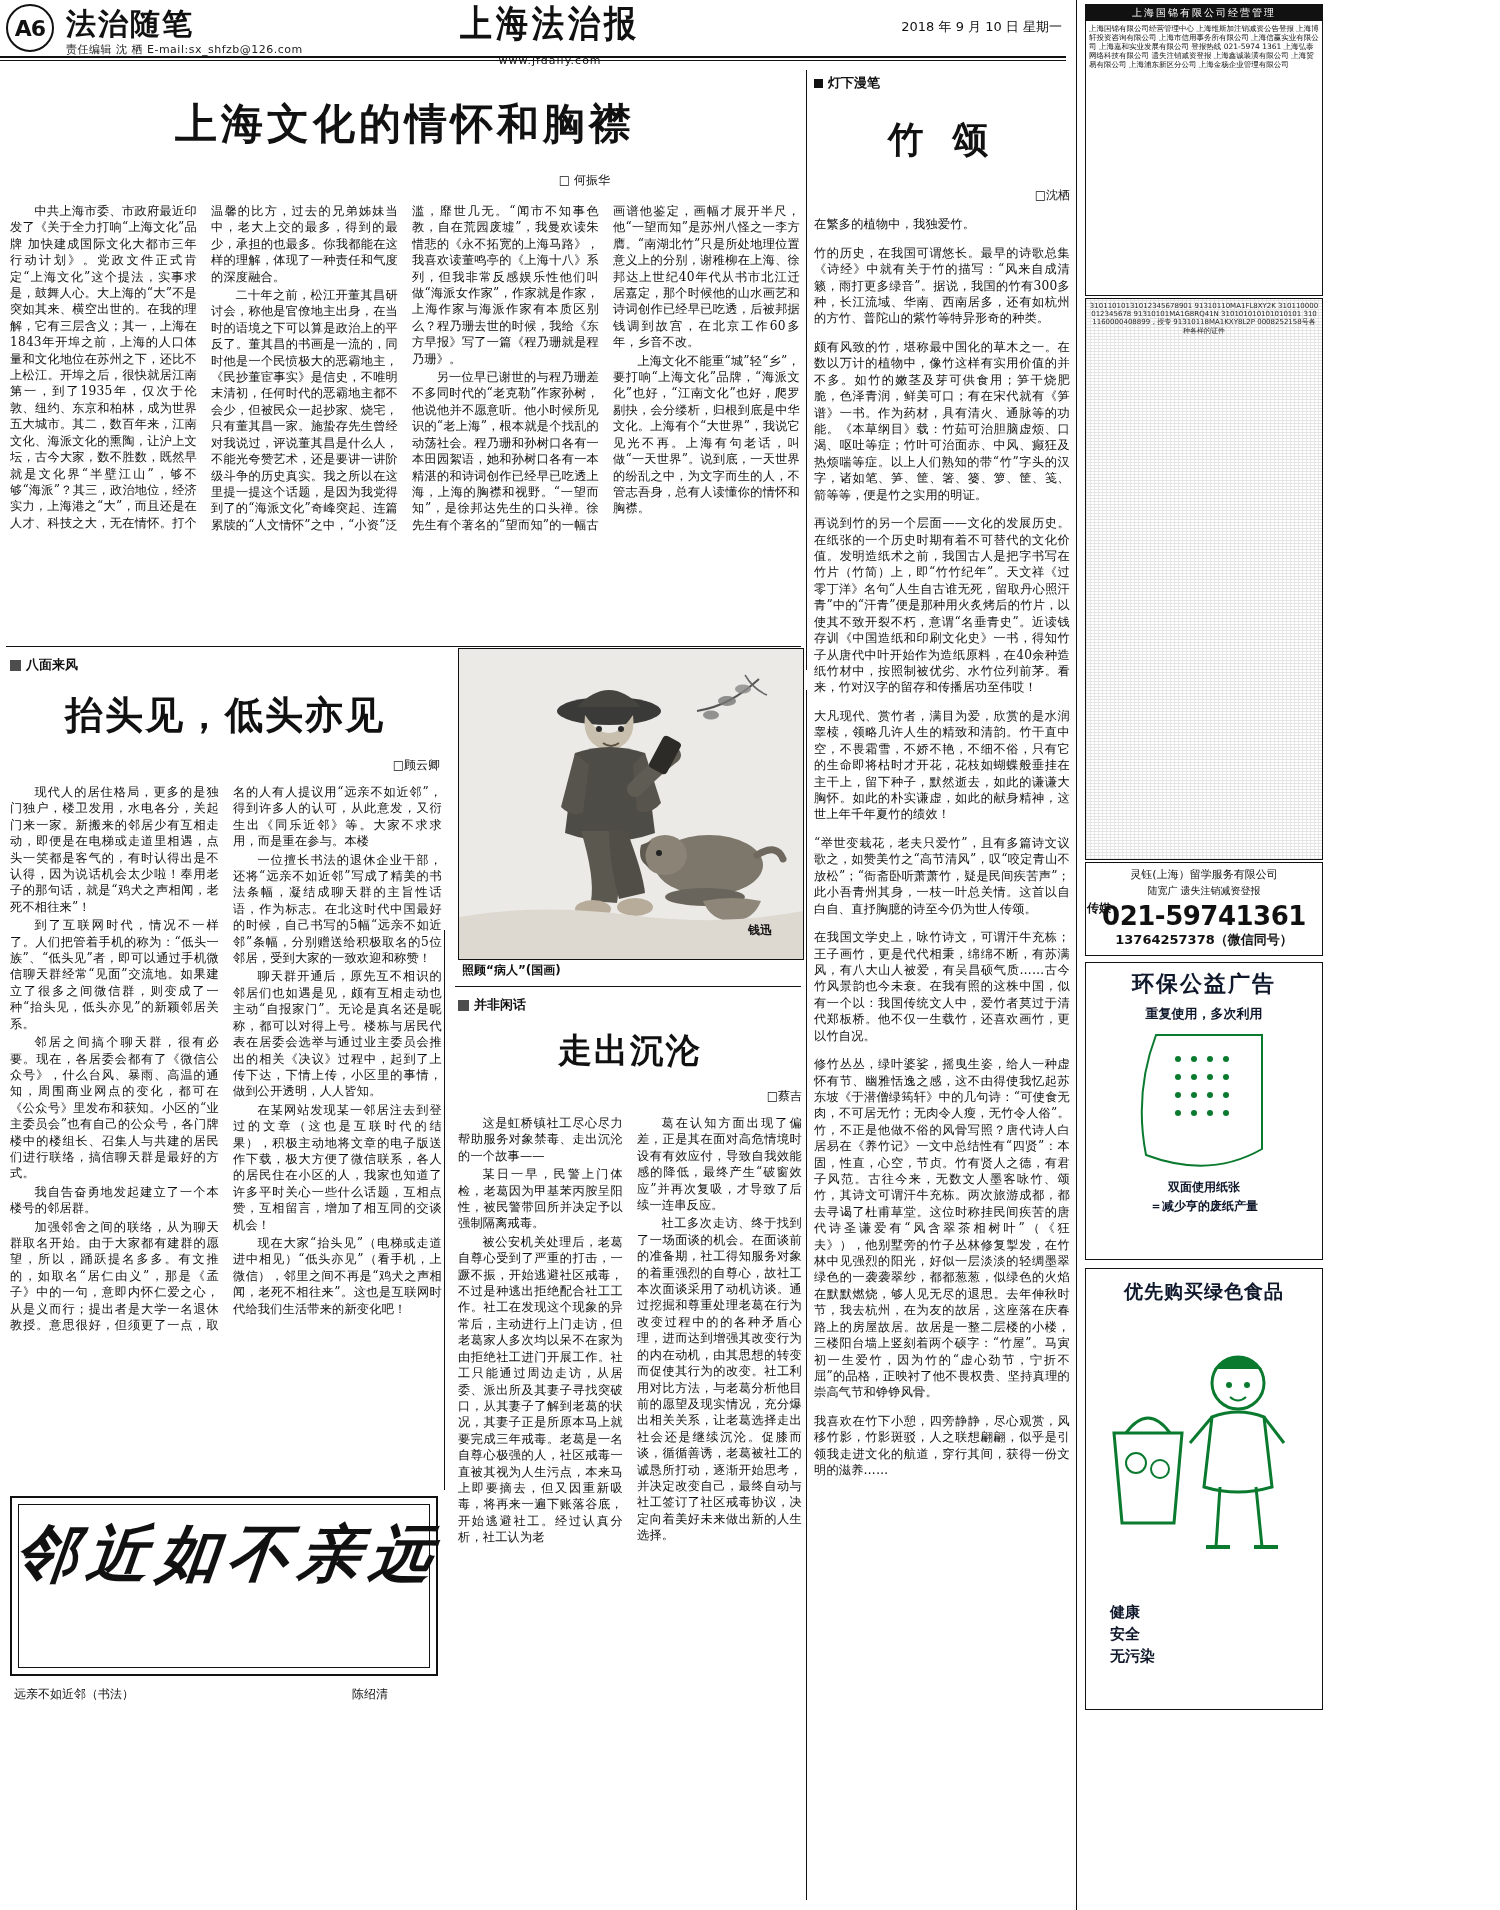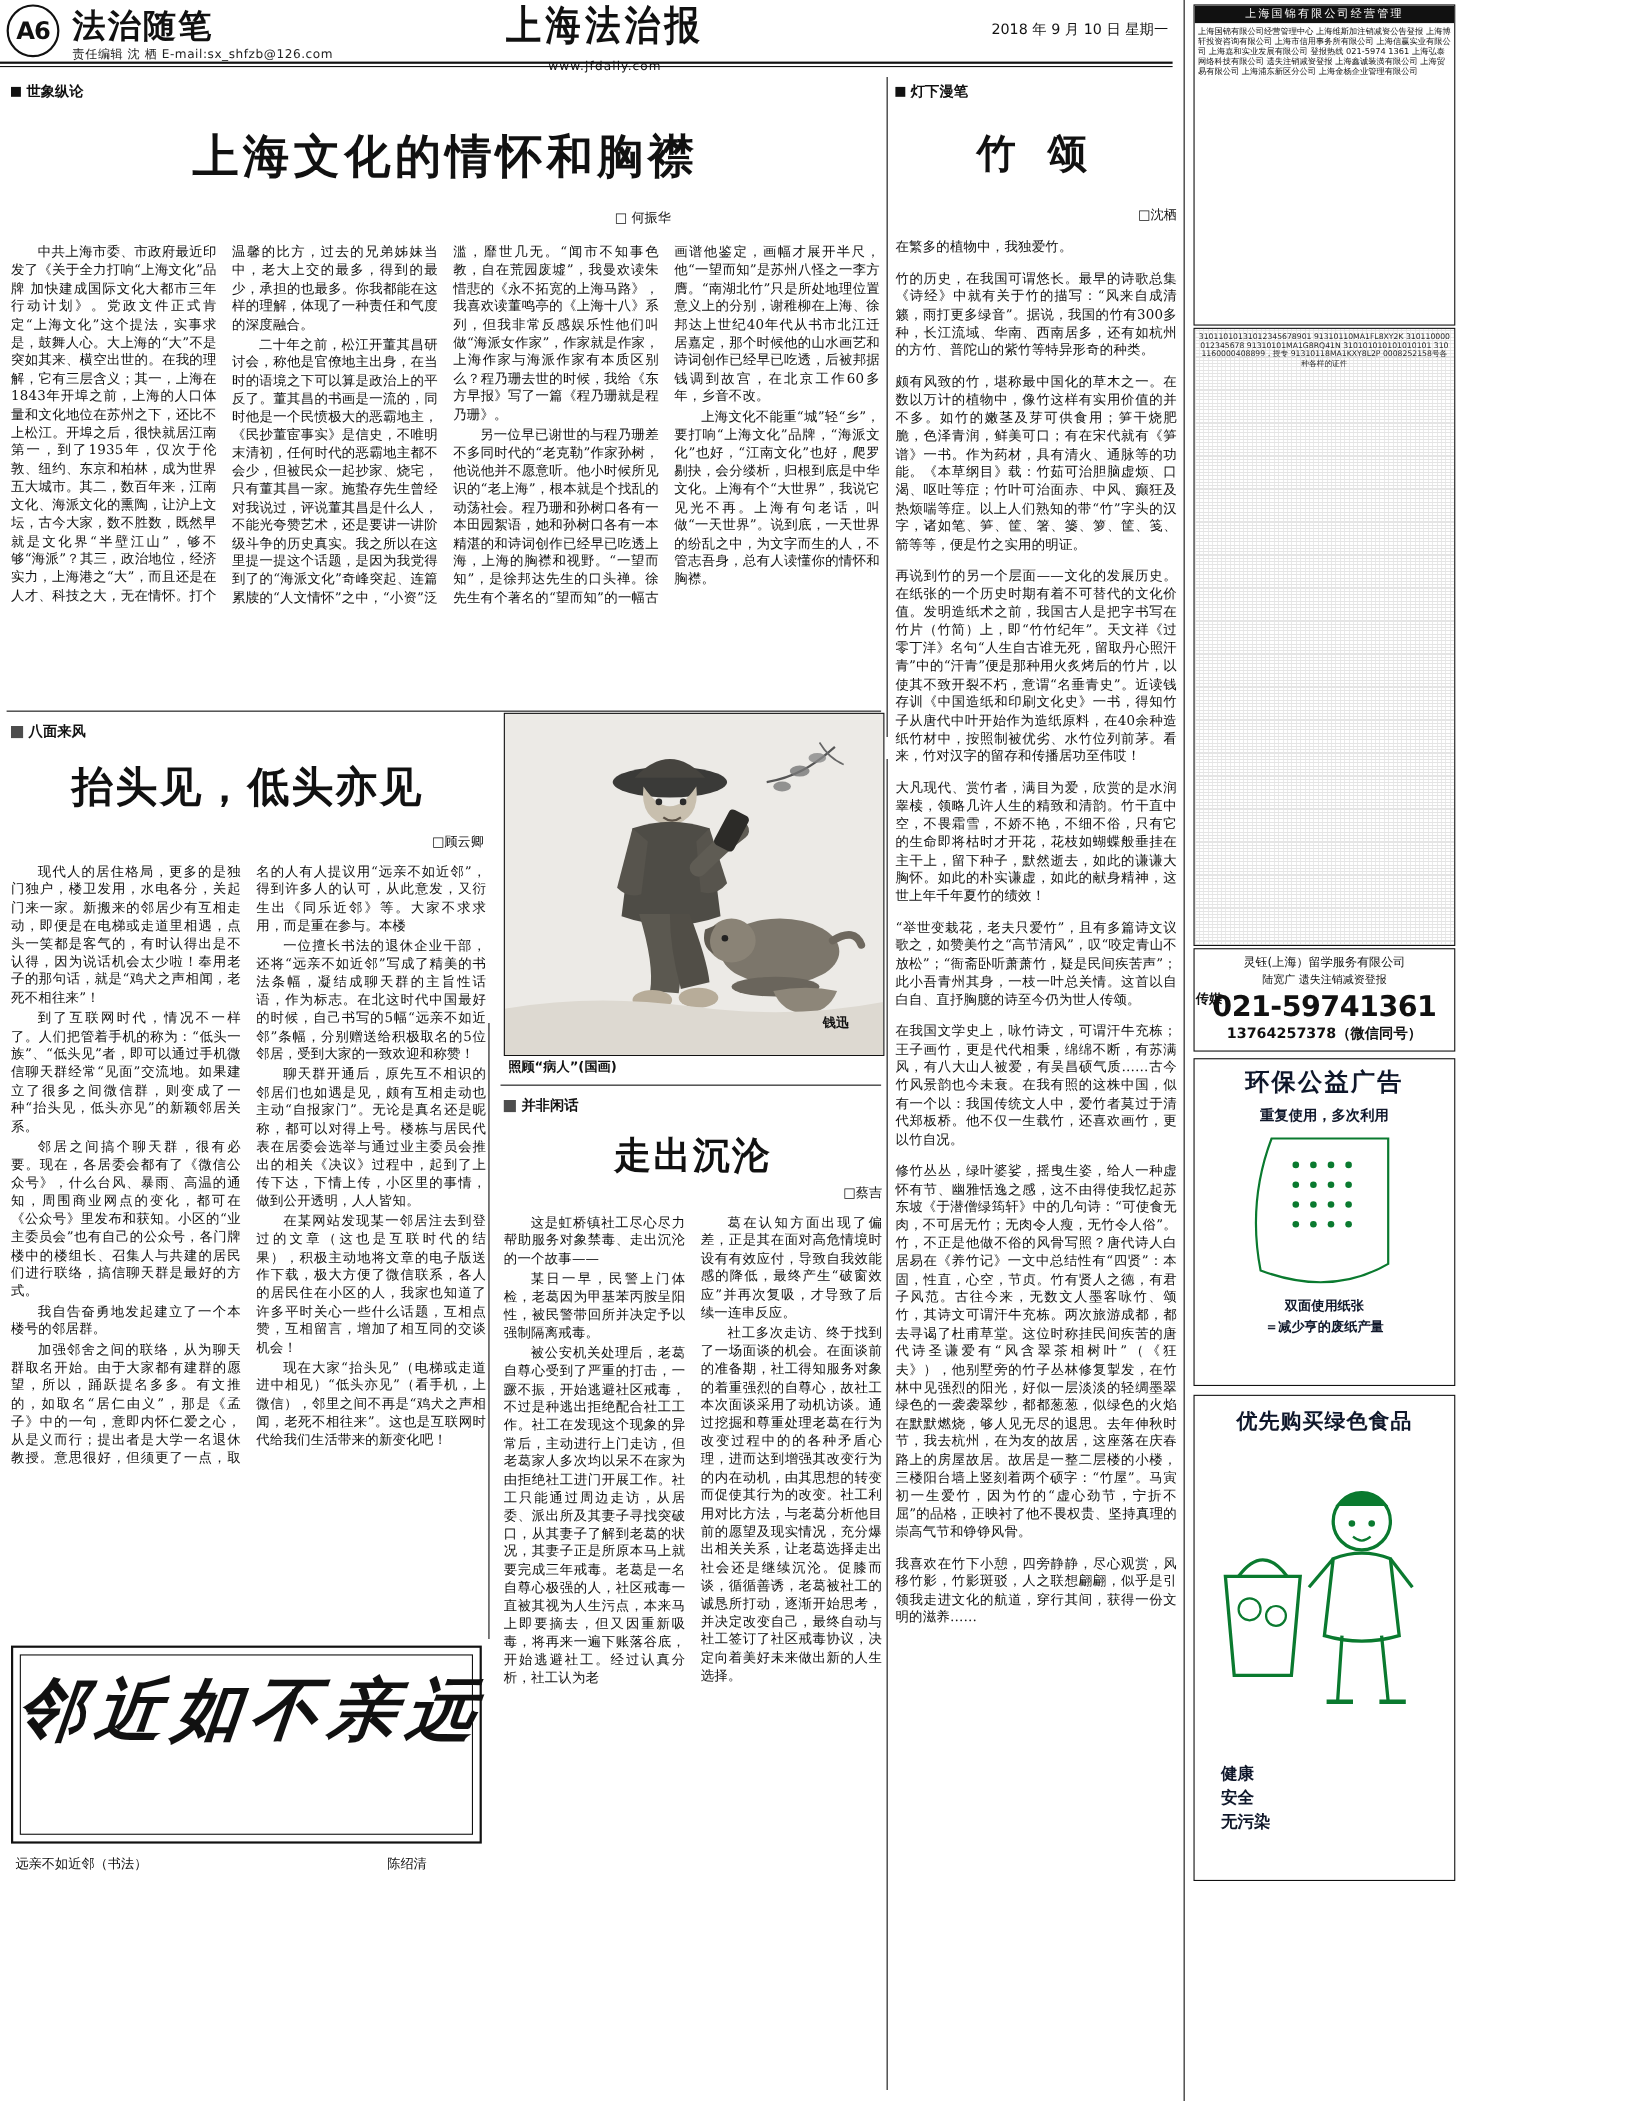--- a/index.html
+++ b/index.html
@@ -82,24 +82,20 @@
     <div class="mh-rule2"></div>
   </div>
 
   <div class="vrule" style="left:806px;top:70px;height:600px;"></div>
   <div class="vrule" style="left:444px;top:930px;height:560px;"></div>
   <div class="hrule" style="left:6px;top:646px;width:795px;"></div>
   <div class="hrule" style="left:455px;top:986px;width:346px;"></div>
   <div class="vrule" style="left:806px;top:690px;height:1210px;"></div>
 
   <div style="position:absolute;left:10px;top:74px;width:790px;">
-    <div class="sec-tag">
-      <span class="sq"></span>
-      <span>世象纵论</span>
-    </div>
     <div class="headline" style="font-size:42px;margin-top:22px;letter-spacing:4px;">上海文化的情怀和胸襟</div>
     <div class="byline" style="margin-top:20px;margin-right:190px;">□ 何振华</div>
     <div class="cols body-txt" style="column-count:4;margin-top:14px;height:440px;">
       <p>中共上海市委、市政府最近印发了《关于全力打响“上海文化”品牌  加快建成国际文化大都市三年行动计划》。党政文件正式肯定“上海文化”这个提法，实事求是，鼓舞人心。大上海的“大”不是突如其来、横空出世的。在我的理解，它有三层含义；其一，上海在1843年开埠之前，上海的人口体量和文化地位在苏州之下，还比不上松江。开埠之后，很快就居江南第一，到了1935年，仅次于伦敦、纽约、东京和柏林，成为世界五大城市。其二，数百年来，江南文化、海派文化的熏陶，让沪上文坛，古今大家，数不胜数，既然早就是文化界“半壁江山”，够不够“海派”？其三，政治地位，经济实力，上海港之“大”，而且还是在人才、科技之大，无在情怀。打个温馨的比方，过去的兄弟姊妹当中，老大上交的最多，得到的最少，承担的也最多。你我都能在这样的理解，体现了一种责任和气度的深度融合。</p>
       <p>二十年之前，松江开董其昌研讨会，称他是官僚地主出身，在当时的语境之下可以算是政治上的平反了。董其昌的书画是一流的，同时他是一个民愤极大的恶霸地主，《民抄董宦事实》是信史，不唯明末清初，任何时代的恶霸地主都不会少，但被民众一起抄家、烧宅，只有董其昌一家。施蛰存先生曾经对我说过，评说董其昌是什么人，不能光夸赞艺术，还是要讲一讲阶级斗争的历史真实。我之所以在这里提一提这个话题，是因为我党得到了的“海派文化”奇峰突起、连篇累牍的“人文情怀”之中，“小资”泛滥，靡世几无。“闻市不知事色教，自在荒园废墟”，我曼欢读朱惜悲的《永不拓宽的上海马路》，我喜欢读董鸣亭的《上海十八》系列，但我非常反感娱乐性他们叫做“海派女作家”，作家就是作家，上海作家与海派作家有本质区别么？程乃珊去世的时候，我给《东方早报》写了一篇《程乃珊就是程乃珊》。</p>
       <p>另一位早已谢世的与程乃珊差不多同时代的“老克勒”作家孙树，他说他并不愿意听。他小时候所见识的“老上海”，根本就是个找乱的动荡社会。程乃珊和孙树口各有一本田园絮语，她和孙树口各有一本精湛的和诗词创作已经早已吃透上海，上海的胸襟和视野。“一望而知”，是徐邦达先生的口头禅。徐先生有个著名的“望而知”的一幅古画谱他鉴定，画幅才展开半尺，他“一望而知”是苏州八怪之一李方膺。“南湖北竹”只是所处地理位置意义上的分别，谢稚柳在上海、徐邦达上世纪40年代从书市北江迁居嘉定，那个时候他的山水画艺和诗词创作已经早已吃透，后被邦据钱调到故宫，在北京工作60多年，乡音不改。</p>
       <p>上海文化不能重“城”轻“乡”，要打响“上海文化”品牌，“海派文化”也好，“江南文化”也好，爬罗剔抉，会分缕析，归根到底是中华文化。上海有个“大世界”，我说它见光不再。上海有句老话，叫做“一天世界”。说到底，一天世界的纷乱之中，为文字而生的人，不管志吾身，总有人读懂你的情怀和胸襟。</p>
     </div>
   </div>
 
@@ -174,21 +170,21 @@
   </div>
   <div class="cap-l" style="left:462px;top:962px;">照顾“病人”(国画)</div>
   <div class="cap-r" style="left:748px;top:922px;">钱迅</div>
 
   <div style="position:absolute;left:458px;top:996px;width:344px;">
     <div class="sec-tag">
       <span class="sq2"></span>
       <span>并非闲话</span>
     </div>
     <div class="headline" style="font-size:34px;margin-top:14px;letter-spacing:2px;">走出沉沦</div>
-    <div class="byline" style="margin-top:2px;">□蔡吉</div>
+    <div class="byline" style="margin-top:14px;">□蔡吉</div>
     <div class="cols body-txt" style="column-count:2;margin-top:10px;height:760px;">
       <p>这是虹桥镇社工尽心尽力帮助服务对象禁毒、走出沉沦的一个故事——</p>
       <p>某日一早，民警上门体检，老葛因为甲基苯丙胺呈阳性，被民警带回所并决定予以强制隔离戒毒。</p>
       <p>被公安机关处理后，老葛自尊心受到了严重的打击，一蹶不振，开始逃避社区戒毒，不过是种逃出拒绝配合社工工作。社工在发现这个现象的异常后，主动进行上门走访，但老葛家人多次均以呆不在家为由拒绝社工进门开展工作。社工只能通过周边走访，从居委、派出所及其妻子寻找突破口，从其妻子了解到老葛的状况，其妻子正是所原本马上就要完成三年戒毒。老葛是一名自尊心极强的人，社区戒毒一直被其视为人生污点，本来马上即要摘去，但又因重新吸毒，将再来一遍下账落谷底，开始逃避社工。经过认真分析，社工认为老</p>
       <p>葛在认知方面出现了偏差，正是其在面对高危情境时设有有效应付，导致自我效能感的降低，最终产生“破窗效应”并再次复吸，才导致了后续一连串反应。</p>
       <p>社工多次走访、终于找到了一场面谈的机会。在面谈前的准备期，社工得知服务对象的着重强烈的自尊心，故社工本次面谈采用了动机访谈。通过挖掘和尊重处理老葛在行为改变过程中的的各种矛盾心理，进而达到增强其改变行为的内在动机，由其思想的转变而促使其行为的改变。社工利用对比方法，与老葛分析他目前的愿望及现实情况，充分爆出相关关系，让老葛选择走出社会还是继续沉沦。促膝而谈，循循善诱，老葛被社工的诚恳所打动，逐渐开始思考，并决定改变自己，最终自动与社工签订了社区戒毒协议，决定向着美好未来做出新的人生选择。</p>
     </div>
   </div>
 
   <div class="calli" style="left:10px;top:1496px;width:424px;height:176px;">

